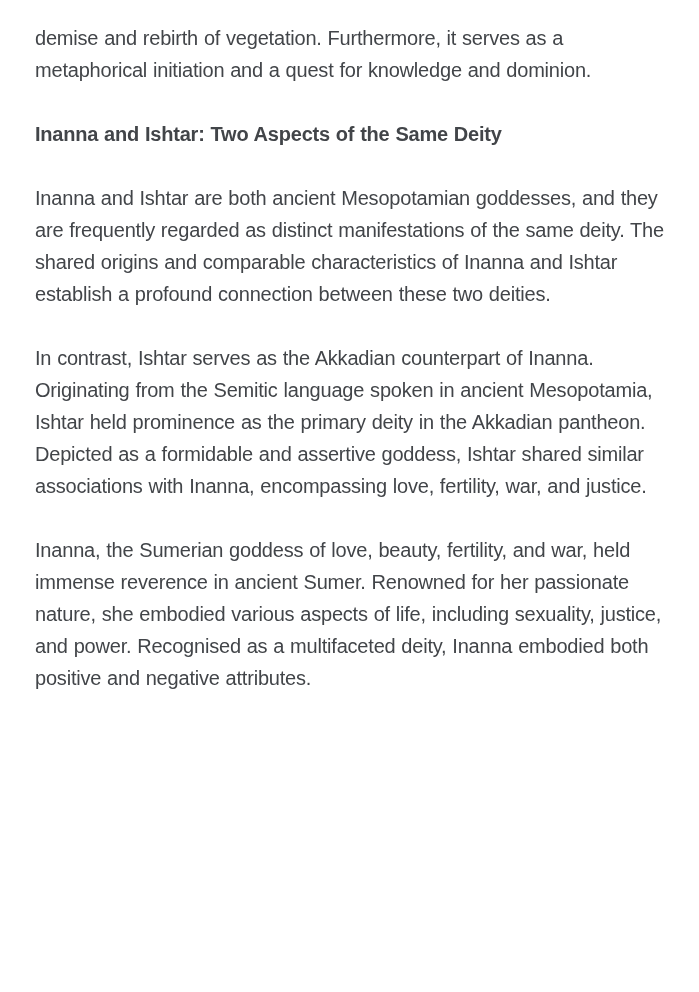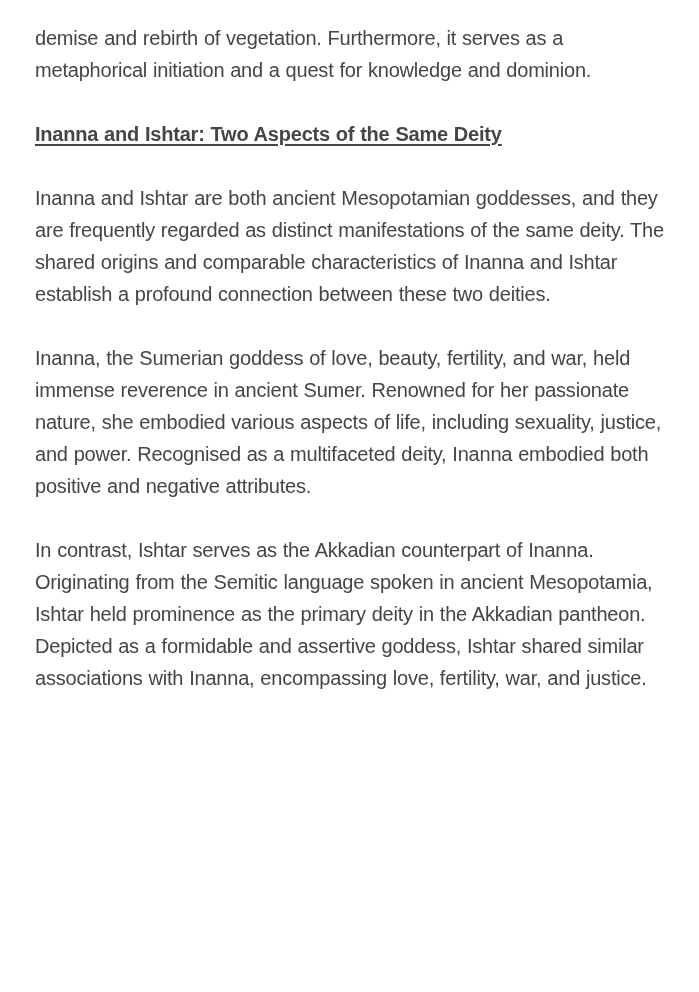--- a/index.html
+++ b/index.html
@@ -21,34 +21,33 @@
     width: 630px;
     margin: 0 0 32px 0;
     font-size: 20px;
     line-height: 32px;
     letter-spacing: -0.2px;
     color: #424549;
     word-spacing: 0.5px;
   }
   .section-heading {
     font-weight: bold;
-    text-decoration: underline;
     text-decoration-thickness: 1.5px;
     text-underline-offset: 3px;
   }
 </style>
 </head>
 <body>
 
 <main class="page">
   <article>
     <p class="body-text">demise and rebirth of vegetation. Furthermore, it serves as a metaphorical initiation and a quest for knowledge and dominion.</p>
 
     <h2 class="section-heading">Inanna and Ishtar: Two Aspects of the Same Deity</h2>
 
     <p class="body-text">Inanna and Ishtar are both ancient Mesopotamian goddesses, and they are frequently regarded as distinct manifestations of the same deity. The shared origins and comparable characteristics of Inanna and Ishtar establish a profound connection between these two deities.</p>
 
+    <p class="body-text">In contrast, Ishtar serves as the Akkadian counterpart of Inanna. Originating from the Semitic language spoken in ancient Mesopotamia, Ishtar held prominence as the primary deity in the Akkadian pantheon. Depicted as a formidable and assertive goddess, Ishtar shared similar associations with Inanna, encompassing love, fertility, war, and justice.</p>
+
     <p class="body-text">Inanna, the Sumerian goddess of love, beauty, fertility, and war, held immense reverence in ancient Sumer. Renowned for her passionate nature, she embodied various aspects of life, including sexuality, justice, and power. Recognised as a multifaceted deity, Inanna embodied both positive and negative attributes.</p>
-
-    <p class="body-text">In contrast, Ishtar serves as the Akkadian counterpart of Inanna. Originating from the Semitic language spoken in ancient Mesopotamia, Ishtar held prominence as the primary deity in the Akkadian pantheon. Depicted as a formidable and assertive goddess, Ishtar shared similar associations with Inanna, encompassing love, fertility, war, and justice.</p>
 
   </article>
 </main>
 
 </body></html>

